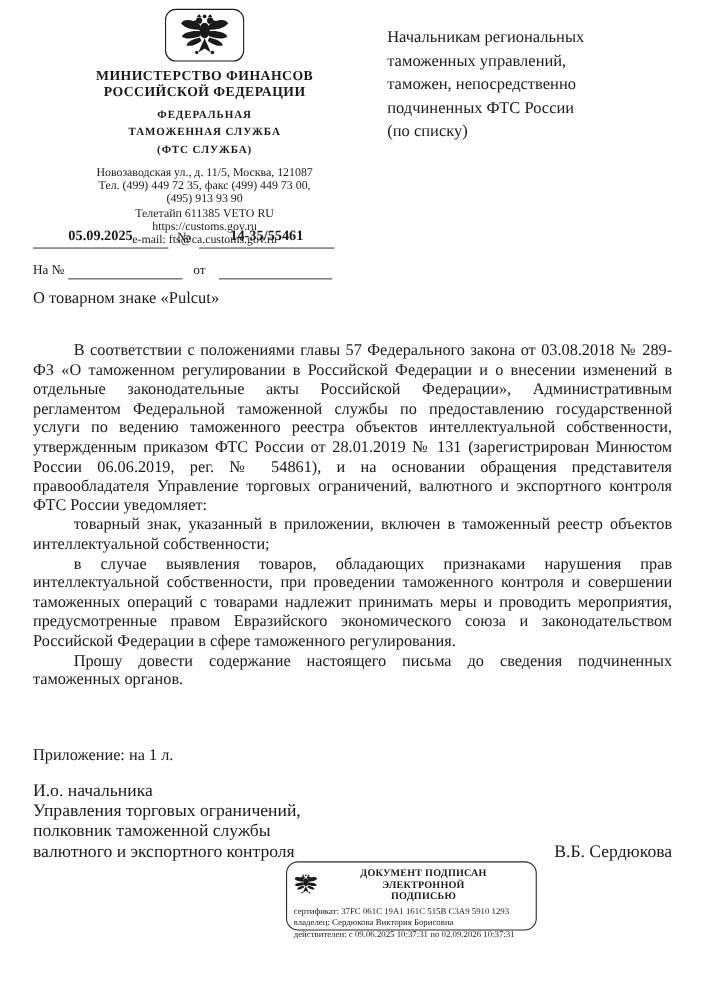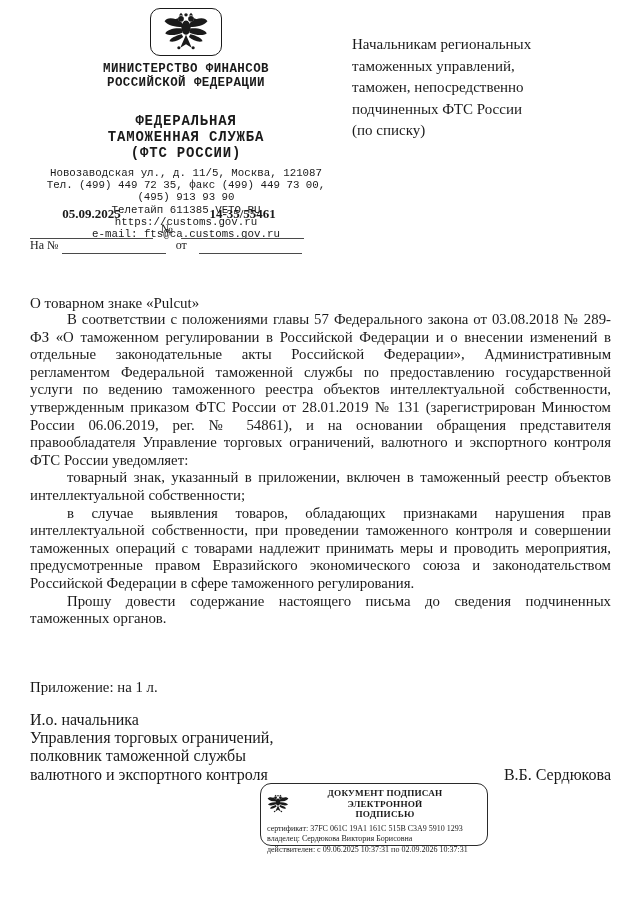--- a/index.html
+++ b/index.html
@@ -14,63 +14,62 @@
     font-family: "Liberation Serif", "DejaVu Serif", serif;
     overflow: hidden;
   }
 
   
   .letterhead {
     position: absolute;
     left: 30px; top: 8px;
     width: 312px;
     text-align: center;
-    font-family: Liberation Mono, monospace;
   }
   .emblem-frame {
     width: 70px; height: 46px;
     margin: 0 auto 6px auto;
     border: 1.6px solid #1a1a1a;
     border-radius: 10px;
     display: flex; align-items: center; justify-content: center;
   }
   .emblem-frame svg { width: 50px; height: 40px; }
   .ministry {
     font-weight: bold;
     font-size: 12.5px;
     line-height: 14px;
     letter-spacing: 0.4px;
   }
   .agency {
     font-weight: bold;
-    font-size: 14px;
+    font-size: 10px;
     line-height: 16px;
     letter-spacing: 0.8px;
-    margin-top: 23px;
+    margin-top: 7px;
   }
   .address {
     margin-top: 6px;
     font-size: 10.8px;
     line-height: 12.2px;
   }
 
   
   .ref-row {
     position: absolute;
     left: 30px; top: 206px;
     width: 274px;
     display: flex;
     align-items: flex-end;
     font-size: 13px;
   }
   .ref-underlined {
     flex: 1;
     text-align: center;
     font-weight: bold;
-    padding-bottom: 16px;
+    padding-bottom: 3px;
     border-bottom: 1.2px solid #4a4a4a;
   }
   .ref-no { margin: 0 8px; padding-bottom: 2px; }
 
   .na-row {
     position: absolute;
     left: 30px; top: 238px;
     width: 272px;
     display: flex;
     align-items: flex-end;
@@ -81,34 +80,33 @@
     flex: 1;
     height: 15px;
     border-bottom: 1.2px solid #4a4a4a;
     margin-left: 4px;
   }
   .na-ot { margin: 0 8px 0 10px; padding-bottom: 1px; }
 
   
   .recipient {
     position: absolute;
-    left: 352px; top: 34px;
+    left: 352px; top: 24px;
     width: 260px;
     font-size: 15px;
     line-height: 21.5px;
   }
 
   
   .subject {
     position: absolute;
     left: 30px; top: 262px;
     width: 312px;
     font-size: 15px;
     line-height: 18.5px;
-    margin-top: 32px;
   }
 
   
   .body-text {
     position: absolute;
     left: 30px; top: 311px;
     width: 581px;
     font-size: 14.8px;
     line-height: 17.6px;
     text-align: justify;
@@ -201,21 +199,21 @@
           <use href="#eagle"></use>
         </svg>
     </div>
     <div class="ministry">
       <div>МИНИСТЕРСТВО ФИНАНСОВ</div>
       <div>РОССИЙСКОЙ ФЕДЕРАЦИИ</div>
     </div>
     <div class="agency">
       <div>ФЕДЕРАЛЬНАЯ</div>
       <div>ТАМОЖЕННАЯ СЛУЖБА</div>
-      <div>(ФТС РОССИИ)</div>
+      <div>(ФТС СЛУЖБА)</div>
     </div>
     <div class="address">
       <div>Новозаводская ул., д. 11/5, Москва, 121087</div>
       <div>Тел. (499) 449 72 35, факс (499) 449 73 00,</div>
       <div>(495) 913 93 90</div>
       <div>Телетайп 611385 VETO RU</div>
       <div>https://customs.gov.ru</div>
       <div>e-mail: fts@ca.customs.gov.ru</div>
     </div>
   </header>

